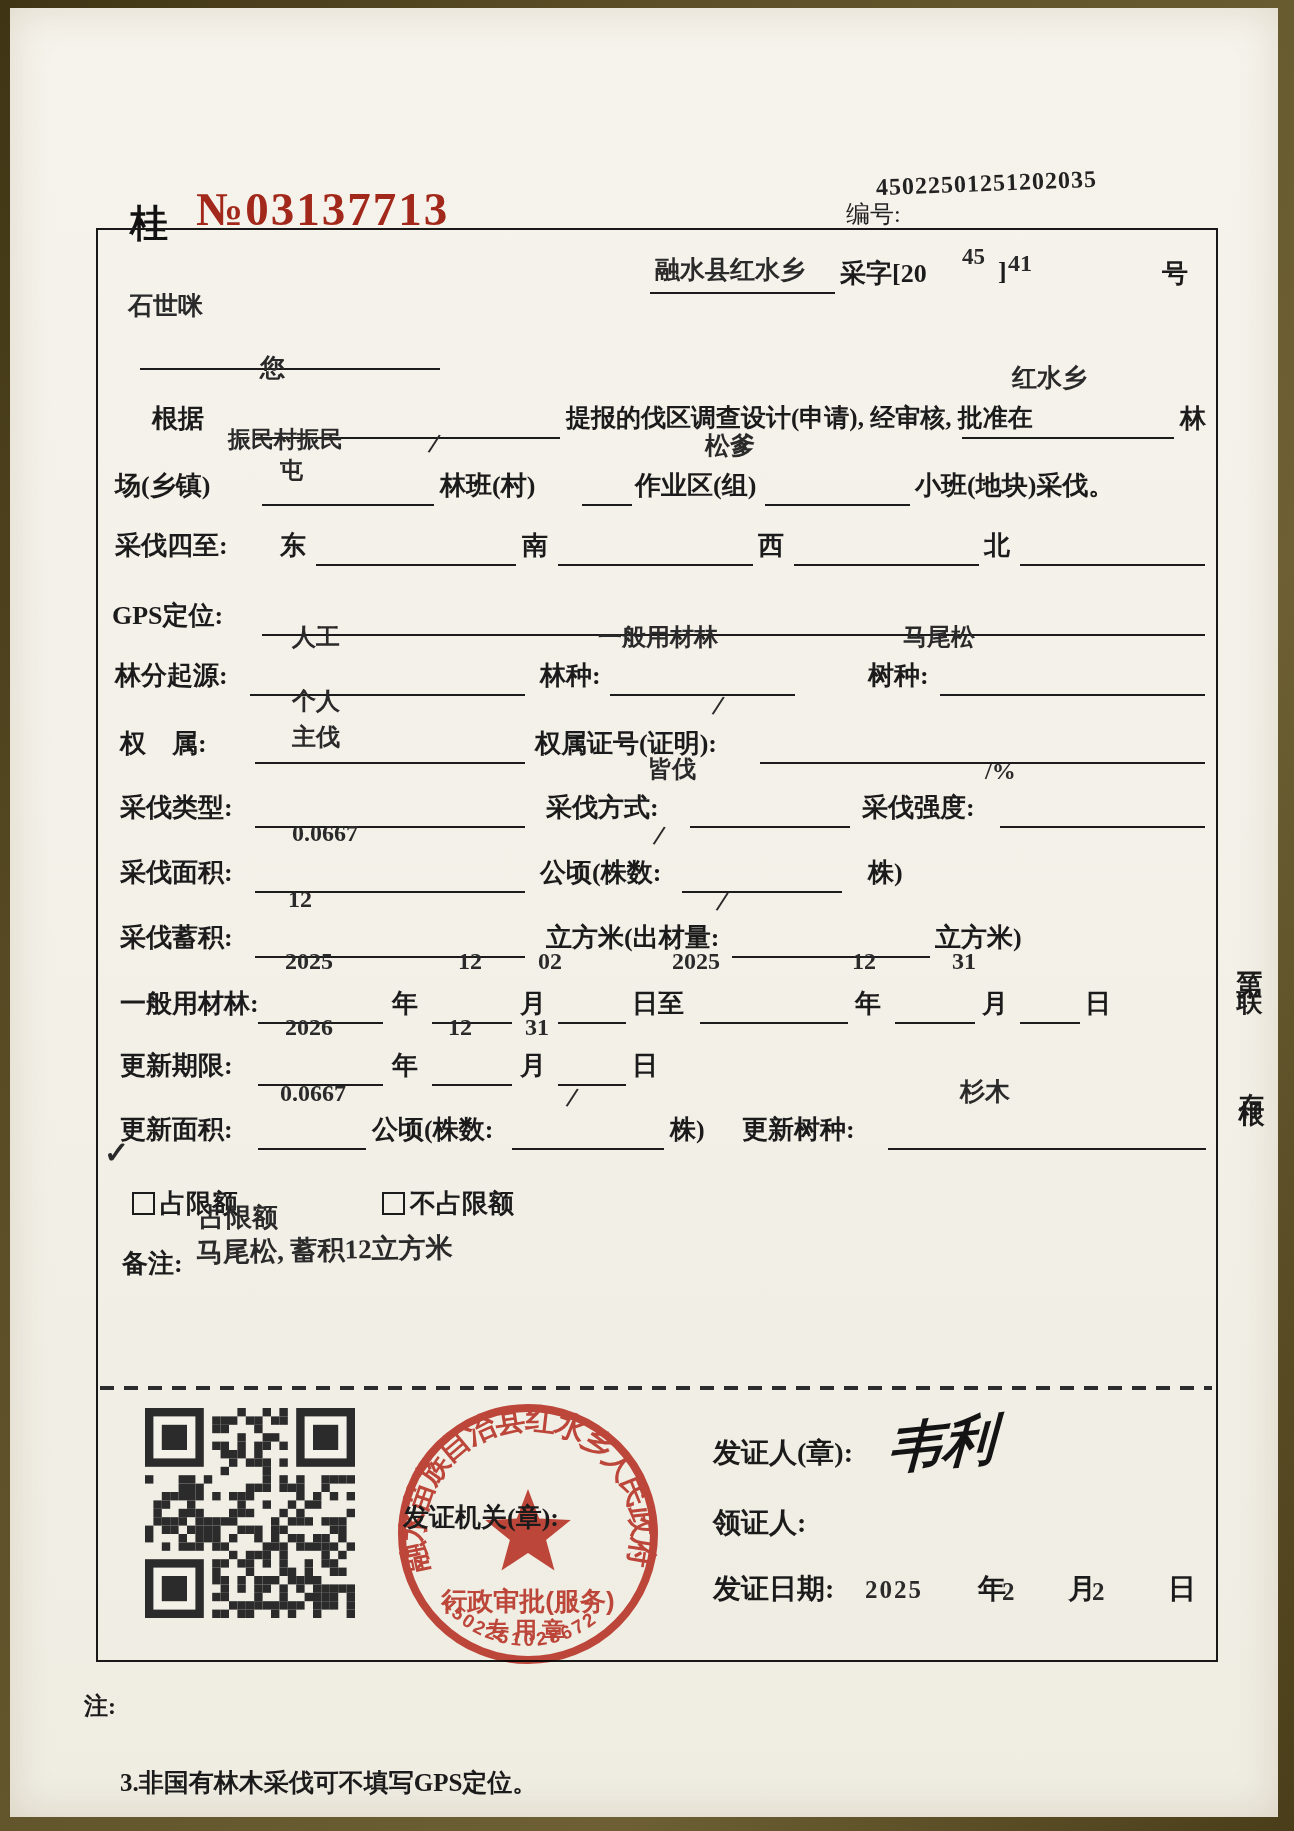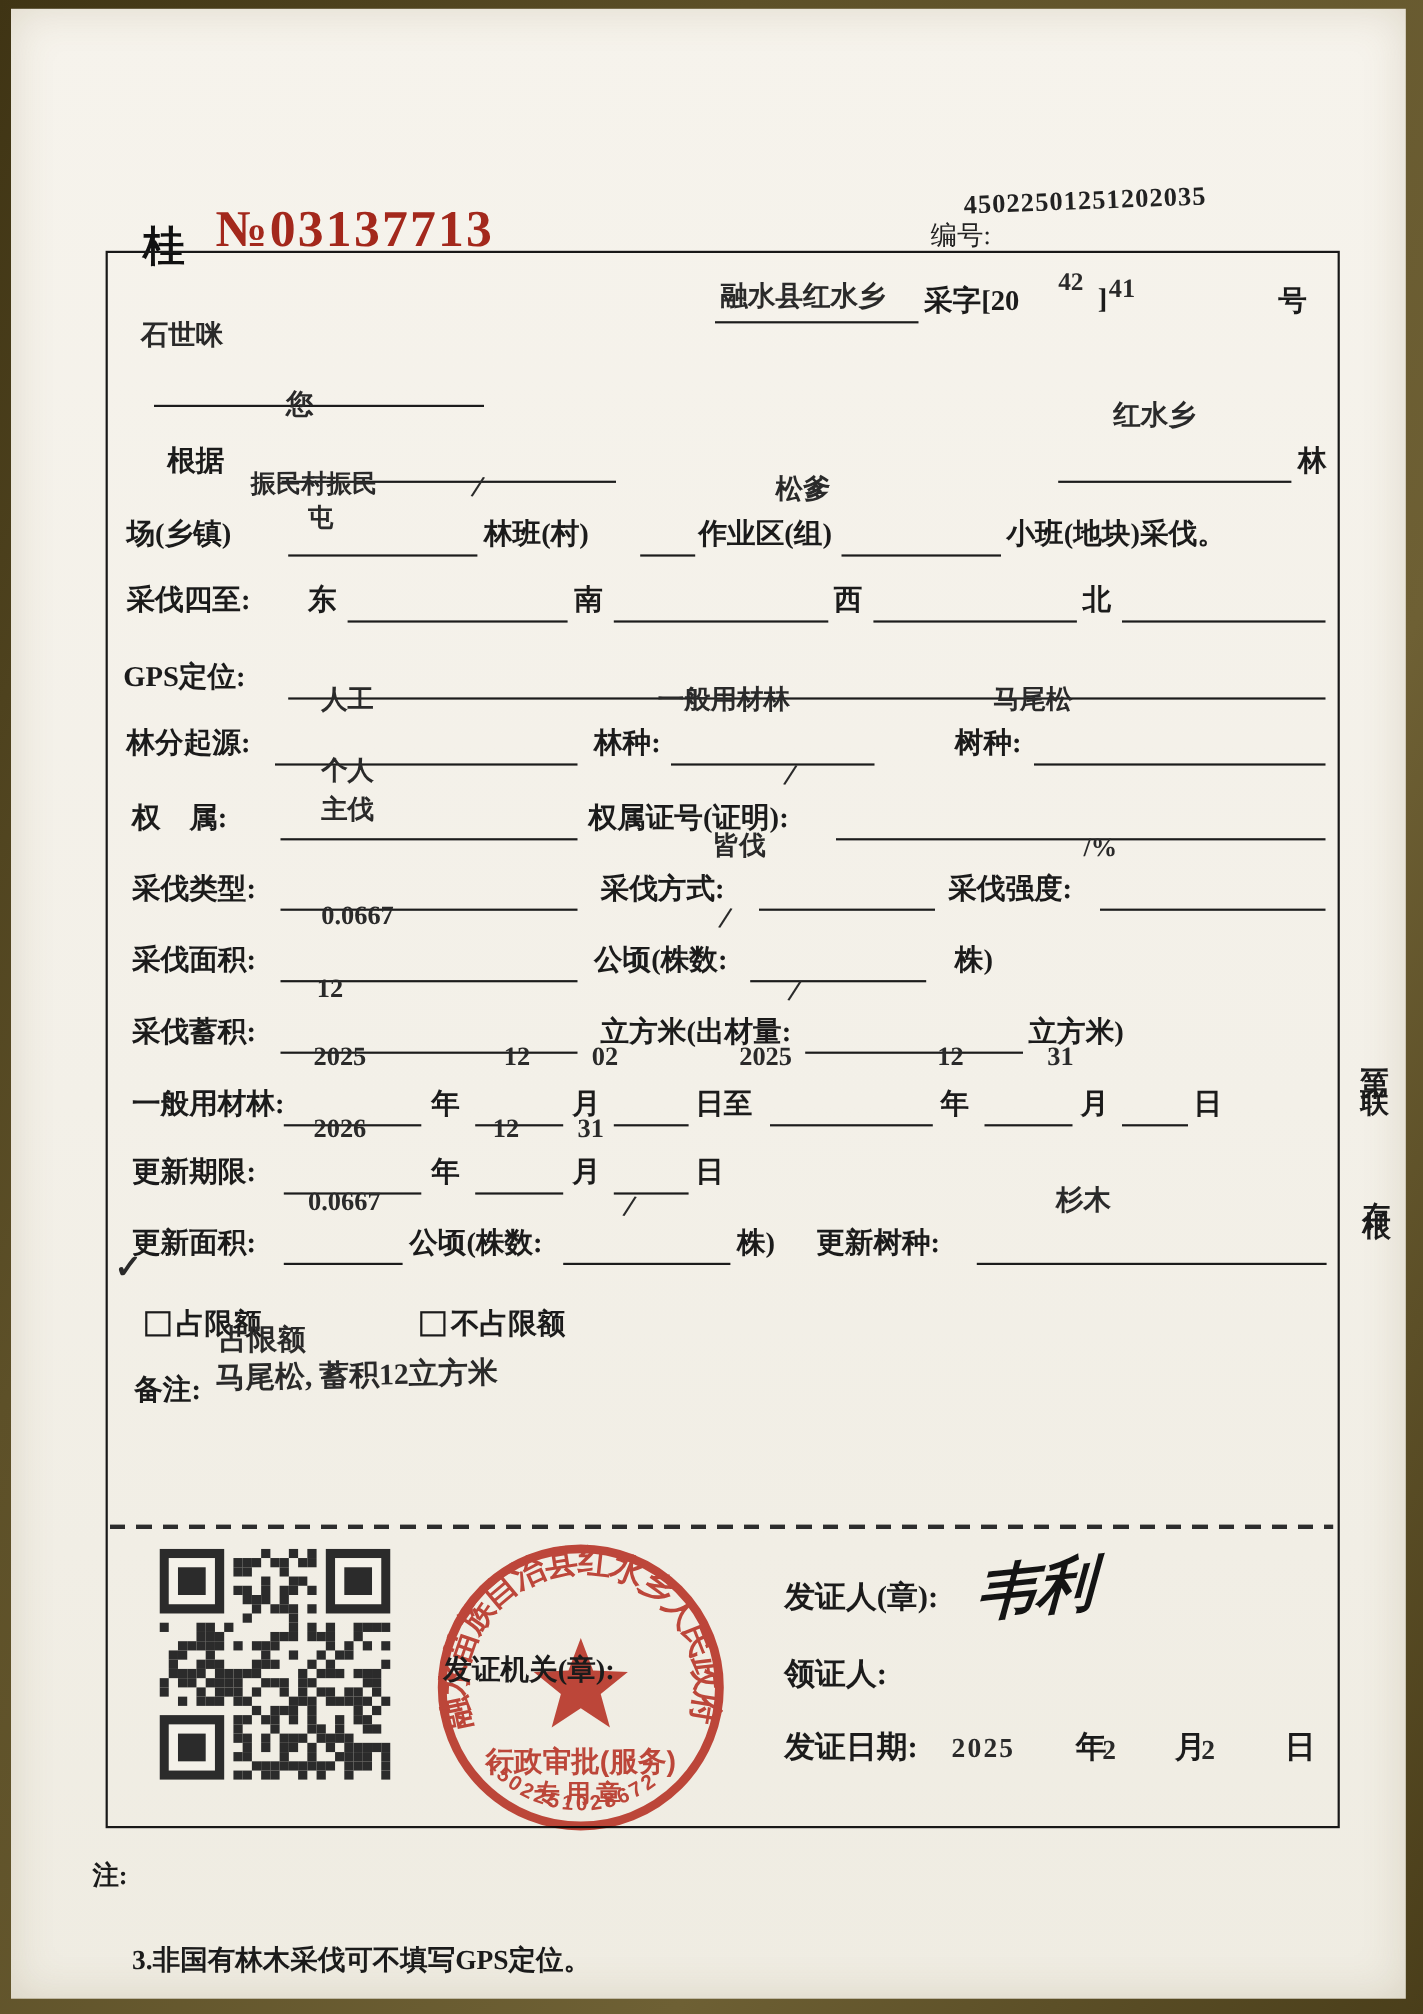--- a/index.html
+++ b/index.html
@@ -40,32 +40,33 @@
   <div id="code-label">编号:</div>
 
   <div class="vert" style="left:1232px;top:952px;">第一联</div>
   <div class="vert" style="left:1234px;top:1072px;">存根</div>
 
   <div class="box" style="left:96px;top:228px;width:1118px;height:1430px;"></div>
 
   <div class="fill" style="left:655px;top:256px;font-size:25px;">融水县红水乡</div>
   <i class="ln" style="left:650px;top:292px;width:185px;"></i>
   <span class="lbl" style="left:840px;top:258px;">采字[20</span>
-  <span class="fill sup" style="left:962px;top:244px;">42</span>
+  <span class="fill sup" style="left:962px;top:244px;">45</span>
   <span class="lbl" style="left:998px;top:256px;">]</span>
   <span class="fill" style="left:1008px;top:250px;">41</span>
   <span class="lbl" style="left:1162px;top:258px;">号</span>
   <div class="fill" style="left:128px;top:292px;font-size:25px;">石世咪</div>
 
   <i class="ln" style="left:140px;top:368px;width:300px;"></i>
   <span class="fill" style="left:260px;top:354px;font-size:25px;">您</span>
   <span class="fill" style="left:1012px;top:364px;font-size:25px;">红水乡</span>
 
   <span class="lbl" style="left:152px;top:403px;">根据</span>
   <i class="ln" style="left:256px;top:437px;width:304px;"></i>
+  <span class="lbl" style="left:566px;top:403px;font-size:25px;">提报的伐区调查设计(申请), 经审核, 批准在</span>
   <i class="ln" style="left:962px;top:437px;width:212px;"></i>
   <span class="lbl" style="left:1180px;top:403px;">林</span>
 
   <span class="fill" style="left:228px;top:427px;font-size:23px;">振民村振民</span>
   <span class="fill" style="left:280px;top:458px;font-size:23px;">屯</span>
   <span class="fill slash" style="left:430px;top:428px;">/</span>
   <span class="fill" style="left:705px;top:432px;font-size:25px;">松爹</span>
 
   <span class="lbl" style="left:115px;top:470px;">场(乡镇)</span>
   <i class="ln" style="left:262px;top:504px;width:172px;"></i>

